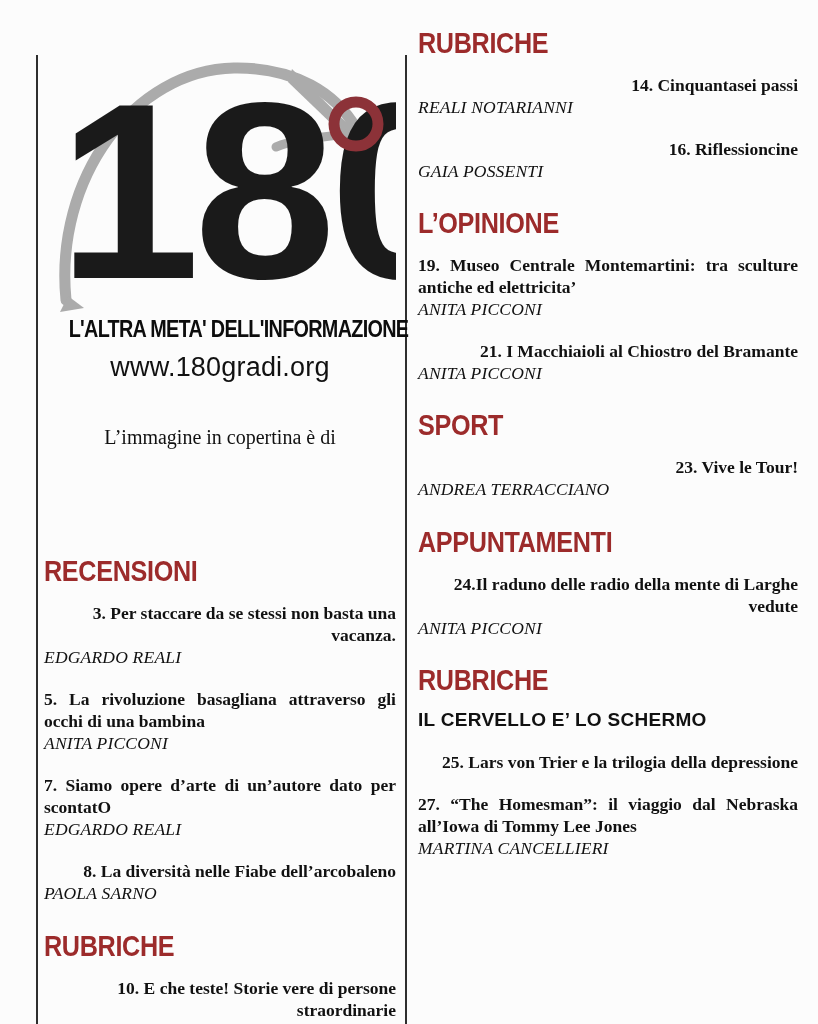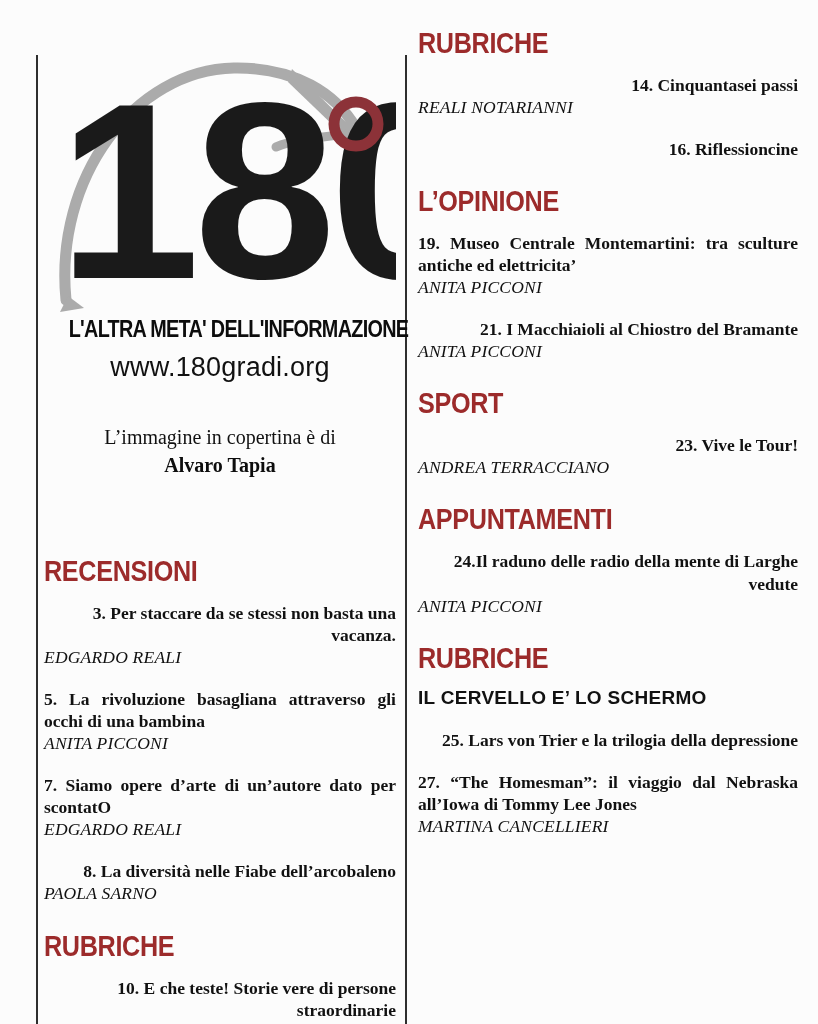--- a/index.html
+++ b/index.html
@@ -176,21 +176,20 @@
 
         <circle cx="312" cy="96" r="22" fill="none" stroke="#8C3238" stroke-width="11"></circle>
       </svg>
     </div>
     <div class="tagline">L'ALTRA META' DELL'INFORMAZIONE</div>
     <div class="website">www.180gradi.org</div>
   </div>
 
   <div class="cover-credit">
     <div class="credit-line">L’immagine in copertina è di</div>
-    <div class="credit-artist">Alvaro Tapia</div>
   </div>
 
   <div class="left-flow">
 
     <div class="section-head" style="color:#9C2B2B">RECENSIONI</div>
     <div class="gap-hd"></div>
 
     <div class="entry">
       <div class="entry-title nojust">3. Per staccare da se stessi non basta una vacanza.</div>
       <div class="entry-author">EDGARDO REALI</div>
@@ -232,20 +231,21 @@
     <div class="gap-hd"></div>
 
     <div class="entry">
       <div class="entry-title nojust">14. Cinquantasei passi</div>
       <div class="entry-author">REALI NOTARIANNI</div>
     </div>
     <div class="gap-md"></div>
 
     <div class="entry">
       <div class="entry-title nojust">16. Riflessioncine</div>
+      <div class="entry-author">GAIA POSSENTI</div>
     </div>
     <div class="gap-lg"></div>
 
     <div class="section-head" style="color:#9C2B2B">L’OPINIONE</div>
     <div class="gap-hd"></div>
 
     <div class="entry">
       <div class="entry-title">19. Museo Centrale Montemartini: tra sculture antiche ed elettricita’</div>
       <div class="entry-author">ANITA PICCONI</div>
     </div>

